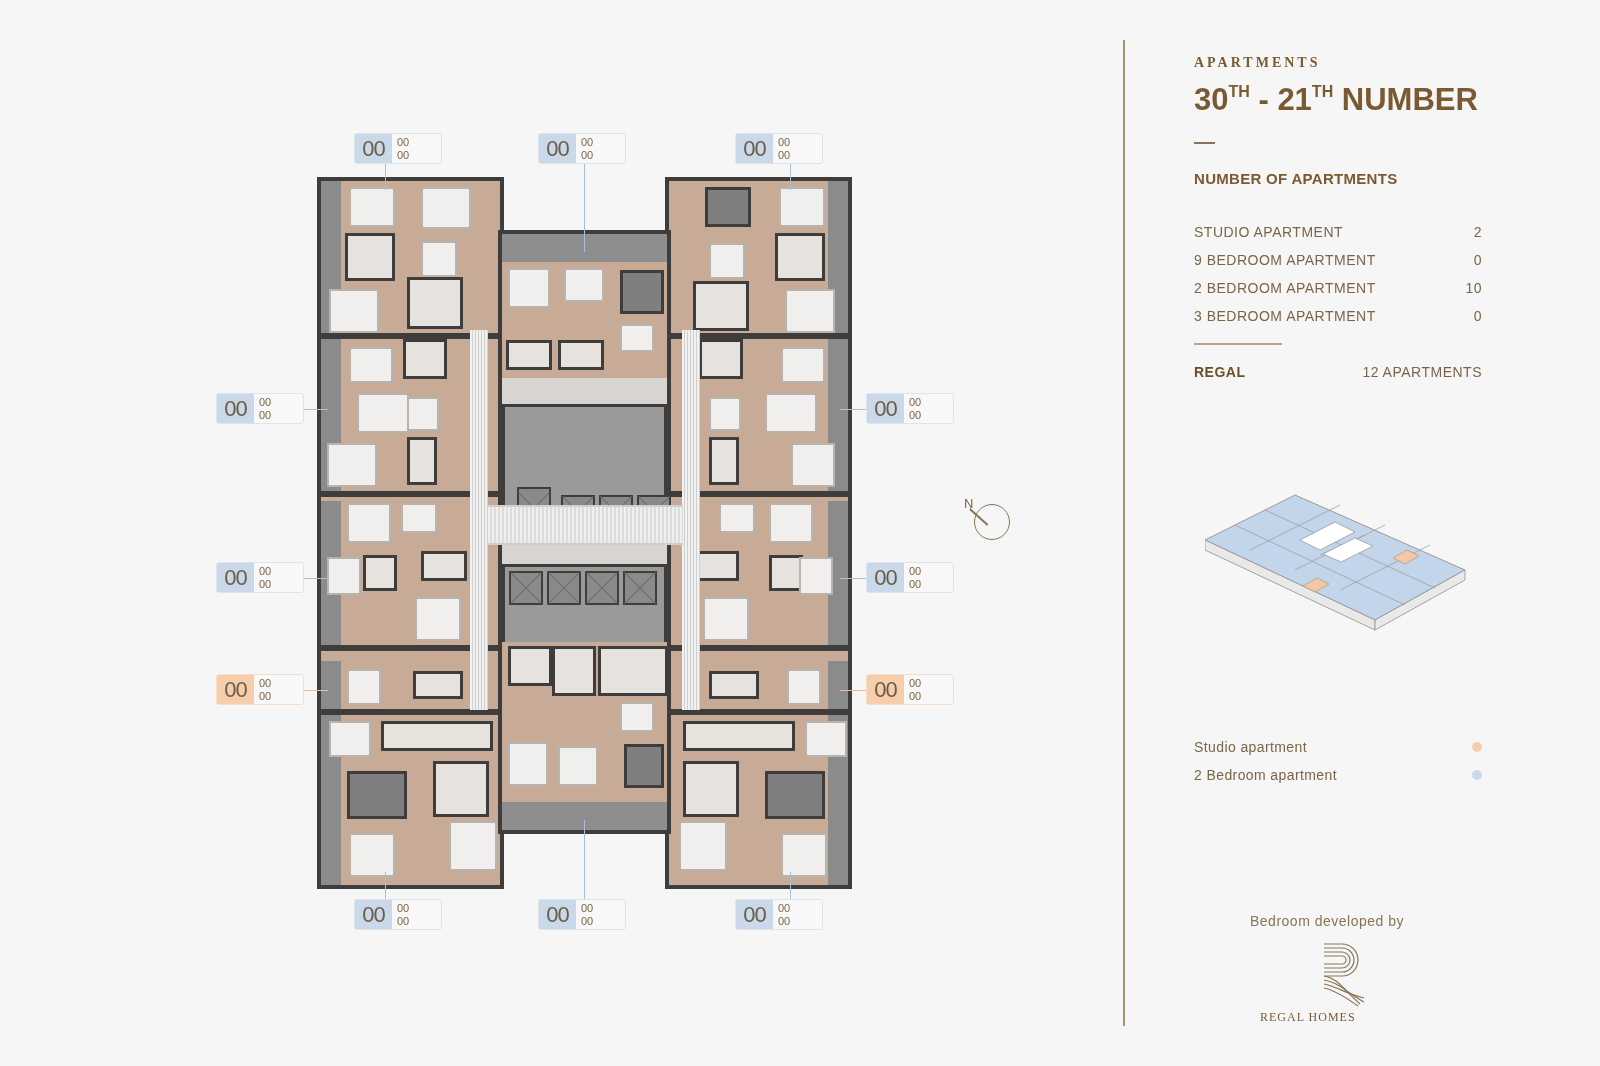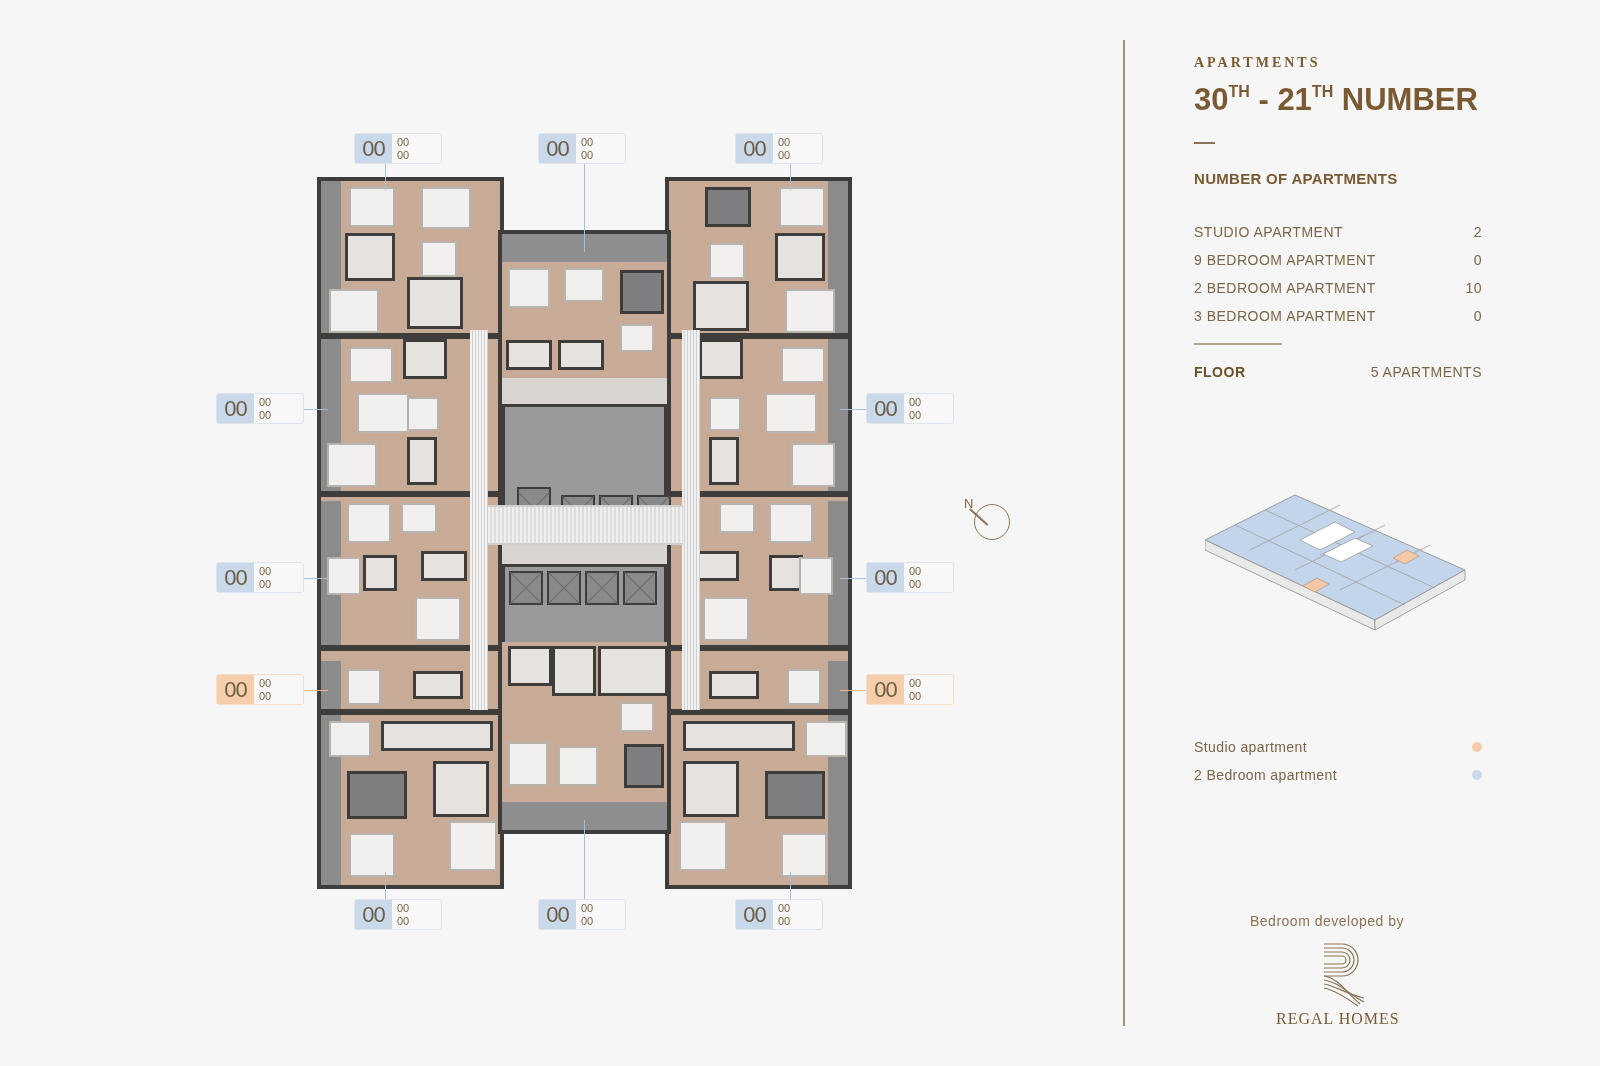--- a/index.html
+++ b/index.html
@@ -70,21 +70,21 @@
   .total-row .label { font-weight: bold; color: #6c4f2c; }
 
   .model { position: absolute; left: 1205px; top: 470px; width: 280px; height: 170px; }
 
   .legend { position: absolute; top: 733px; width: 288px; }
   .legend-row { display: flex; justify-content: space-between; align-items: center; height: 28px; font-size: 14px; color: #7a6548; letter-spacing: 0.4px; }
   .legend-dot { width: 10px; height: 10px; border-radius: 50%; }
 
   .credit { position: absolute; top: 913px; left: 56px; font-size: 14px; color: #8a7457; letter-spacing: 0.5px; }
   .logo-mark { position: absolute; left: 126px; top: 940px; width: 48px; height: 68px; }
-  .brand { position: absolute; top: 1010px; left: 82px; font-family: "Liberation Serif", serif; font-size: 16px; letter-spacing: 1px; color: #7a5a32; }
+  .brand { position: absolute; top: 1010px; left: 66px; font-family: "Liberation Serif", serif; font-size: 12px; letter-spacing: 1px; color: #7a5a32; }
 </style>
 </head>
 <body>
 
 <div class="plan">
 
   <div class="wing wing-left">
     <div class="balcony" style="top:0;height:160px;"></div>
     <div class="balcony" style="top:160px;height:150px;"></div>
     <div class="balcony" style="top:320px;height:150px;"></div>
@@ -322,22 +322,22 @@
       <span>2 BEDROOM APARTMENT</span>
       <span>10</span>
     </div>
     <div class="count-row">
       <span>3 BEDROOM APARTMENT</span>
       <span>0</span>
     </div>
   </div>
   <div class="count-rule"></div>
   <div class="total-row">
-    <span class="label">FLOOR</span>
-    <span>5 APARTMENTS</span>
+    <span class="label">REGAL</span>
+    <span>12 APARTMENTS</span>
   </div>
 
   <div class="legend">
     <div class="legend-row">
       <span>Studio apartment</span>
       <span class="legend-dot" style="background:#f6cdab"></span>
     </div>
     <div class="legend-row">
       <span>2 Bedroom apartment</span>
       <span class="legend-dot" style="background:#c9d9ea"></span>

